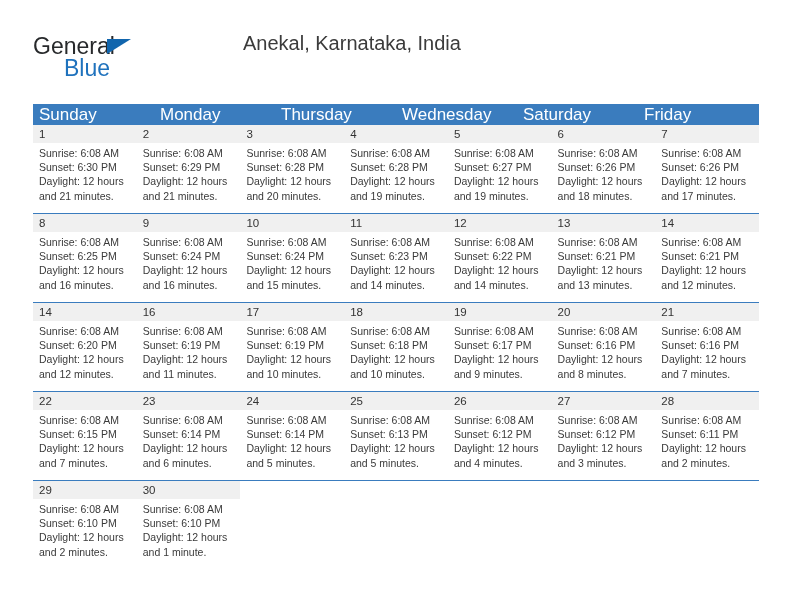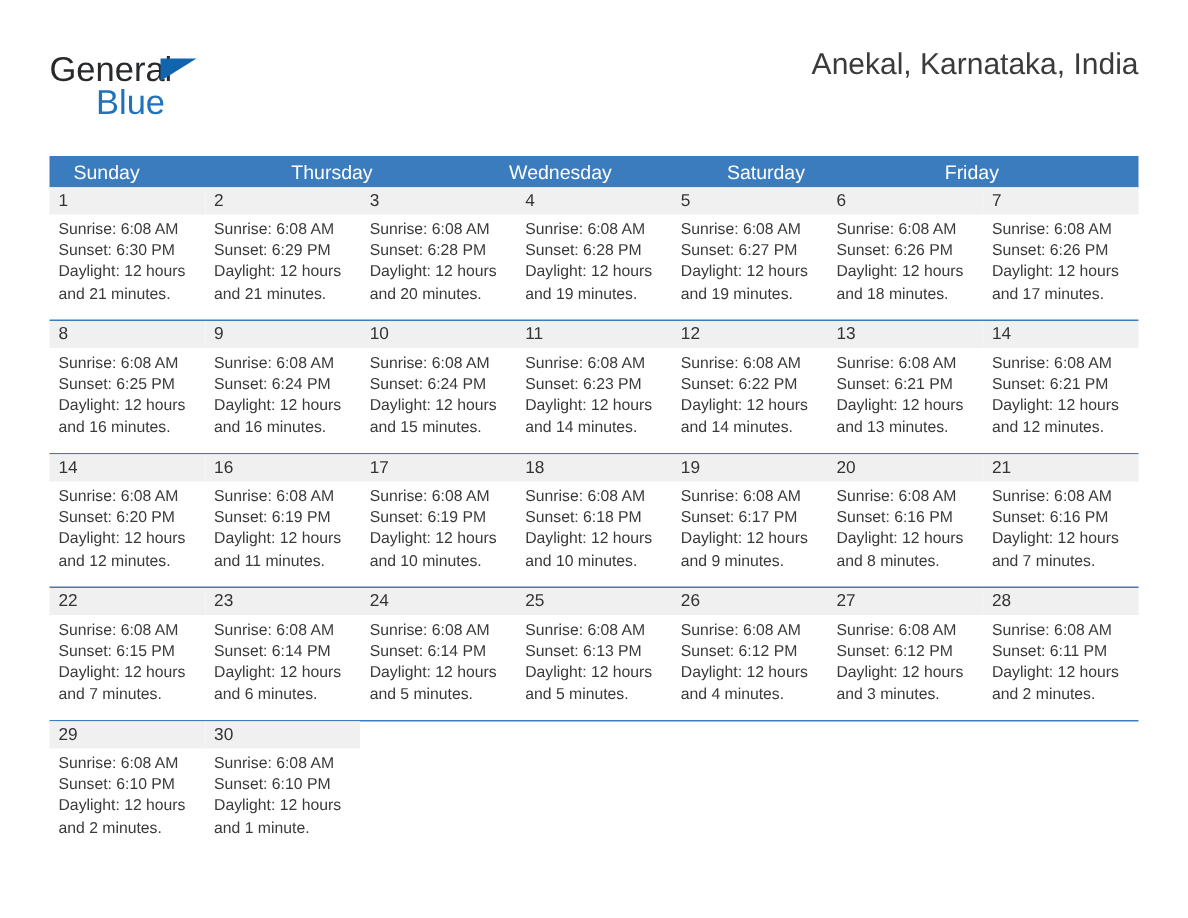--- a/index.html
+++ b/index.html
@@ -23,21 +23,21 @@
 
   
   .header {
     position: absolute;
     left: 33px;
     top: 28px;
     width: 726px;
     height: 62px;
     display: flex;
     align-items: flex-start;
-    justify-content: space-between;
+    justify-content: flex-start;
   }
   .brand {
     position: relative;
     width: 210px;
     height: 56px;
     padding-top: 6px;
   }
   .brand-general {
     font-size: 23px;
     color: #27292b;
@@ -88,23 +88,23 @@
     width: 726px;
   }
   .dow-row {
     display: flex;
     background: #3a7cbe;
     height: 21px;
   }
   .dow-cell {
     flex: 1 1 0;
     color: #ffffff;
-    font-size: 13px;
+    font-size: 17px;
     line-height: 21px;
-    padding-left: 16px;
+    padding-left: 6px;
     box-sizing: border-box;
     white-space: nowrap;
   }
   .week {
     position: relative;
     border-top: 1.4px solid #3a7cbe;
   }
   .week:first-of-type {
     border-top: none;
   }
@@ -157,20 +157,21 @@
       <span class="brand-blue">Blue</span>
     </div>
     <div class="title-block">
       <div class="cal-subtitle">Anekal, Karnataka, India</div>
     </div>
   </div>
 
   <div class="calendar">
     <div class="dow-row" id="dow-row">
         <div class="dow-cell">Sunday</div>
+        <div class="dow-cell">Monday</div>
         <div class="dow-cell">Thursday</div>
         <div class="dow-cell">Wednesday</div>
         <div class="dow-cell">Saturday</div>
         <div class="dow-cell">Friday</div>
       </div>
     <div id="weeks-container">
         <div class="week">
           <div class="week-inner">
             <div class="day-cell filled">
               <div class="daynum-band">

